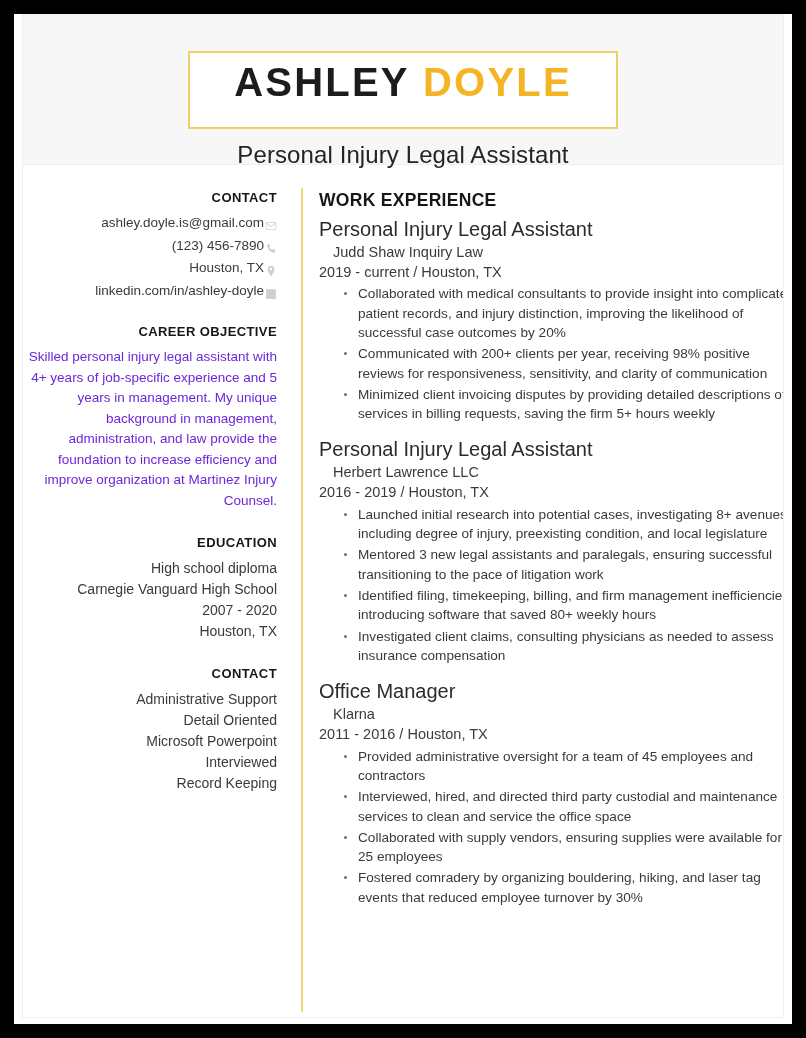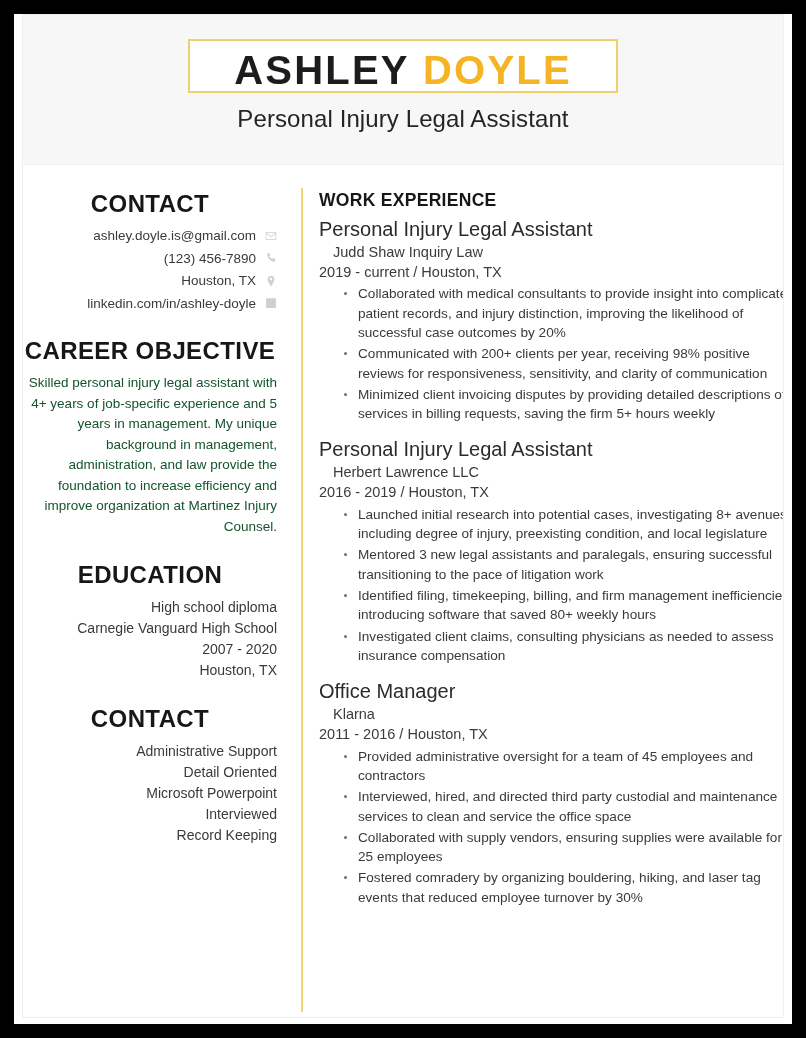--- a/index.html
+++ b/index.html
@@ -47,22 +47,22 @@
     border-bottom: 1px solid #efefef;
   }
   .header-inner {
     position: absolute;
     left: 0; right: 0;
     top: 0;
     text-align: center;
   }
   .name-box {
     display: inline-block;
-    margin-top: 24px;
-    padding: 9px 44px 1px 44px;
+    margin-top: 36px;
+    padding: 9px 44px 25px 44px;
     background: #ffffff;
     border: 2px solid #f0cf6a;
     line-height: 1;
   }
   .name {
     font-size: 40px;
     font-weight: 700;
     letter-spacing: 2.2px;
     white-space: nowrap;
   }
@@ -105,36 +105,35 @@
     position: absolute;
     left: 296px;
     top: 0px;
     width: 476px;
     padding: 26px 0 0 0;
     box-sizing: border-box;
   }
 
   
   .sec-head-left {
-    font-size: 24px;
+    font-size: 13px;
     font-weight: 700;
     color: #171717;
     letter-spacing: 0.4px;
     margin: 0 0 8px 0;
-    text-align: center;
+    text-align: right;
     font-stretch: condensed;
   }
   .sec-left { margin-bottom: 24px; }
 
   .contact-list { margin: 0; padding: 0; list-style: none; }
   .contact-row {
     display: flex;
-    align-items: center;
+    align-items: flex-end;
     justify-content: flex-end;
-    gap: 8px;
     margin-bottom: 3px;
   }
   .contact-text {
     font-size: 13.5px;
     color: #3a3a3a;
     line-height: 1.45;
   }
   .contact-icon {
     width: 13px;
     height: 13px;
@@ -142,21 +141,21 @@
     color: #cfcfcf;
     display: inline-flex;
     align-items: center;
     justify-content: center;
   }
   .contact-icon svg { width: 12px; height: 12px; display: block; }
 
   .objective-text {
     font-size: 13.5px;
     line-height: 1.52;
-    color: #14532d;
+    color: #6d28d9;
     text-align: right;
     margin: 0;
   }
 
   .edu-line, .skill-line {
     font-size: 14px;
     line-height: 1.5;
     color: #3a3a3a;
     text-align: right;
   }

